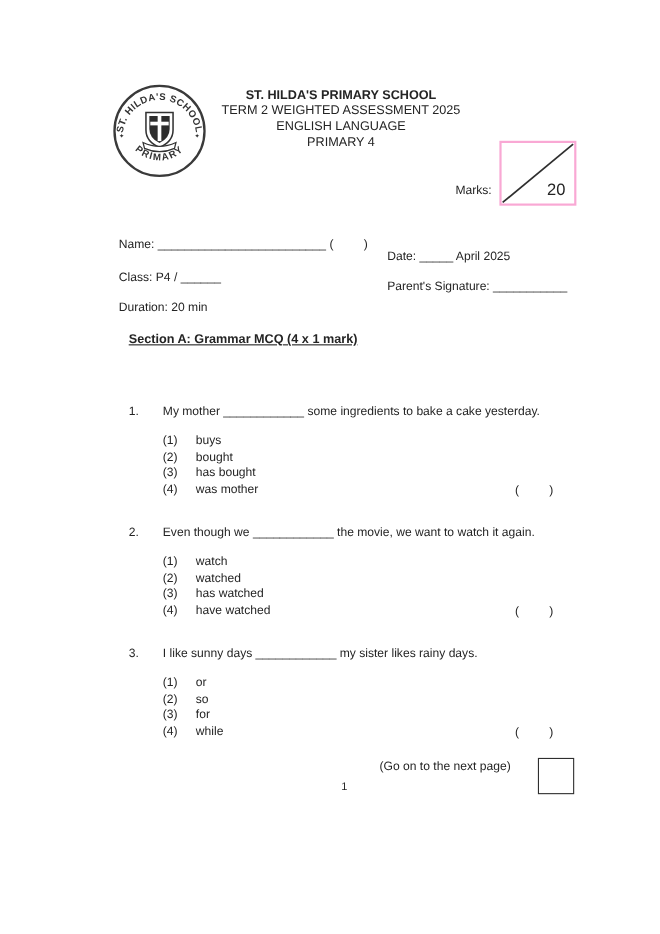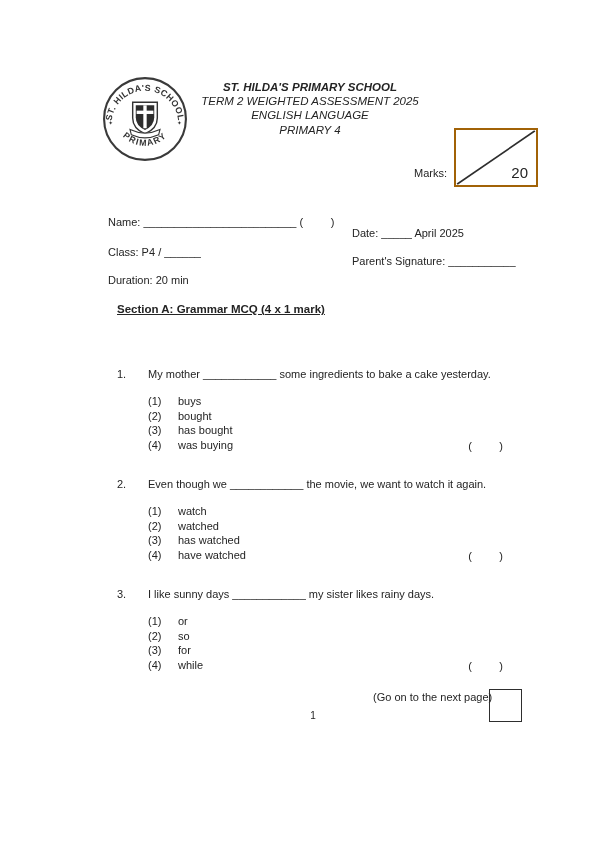--- a/index.html
+++ b/index.html
@@ -4,45 +4,45 @@
 <style>
   * { margin:0; padding:0; box-sizing:border-box; }
   html,body { background:#ffffff; }
   .page {
     position:relative; width:600px; height:849px; background:#ffffff;
     font-family:"Liberation Sans", sans-serif; color:#242424; font-size:11px;
     overflow:hidden;
   }
   
   .logo-wrap { position:absolute; left:101px; top:75px; width:88px; height:88px; }
-  .hdr { position:absolute; left:20px; top:80px; width:580px; text-align:center; line-height:14.2px; font-size:11.5px;font-style:italic; }
+  .hdr { position:absolute; left:20px; top:80px; width:580px; text-align:center; line-height:14.2px; font-size:11.5px; }
   .hdr .l1 { font-weight:bold; }
   
   .marks-label { position:absolute; left:414px; top:167px; }
-  .marks-box { position:absolute; left:454px; top:128px; width:84px; height:59px; border:2px solid #a16207; }
+  .marks-box { position:absolute; left:454px; top:128px; width:70px; height:59px; border:2px solid #f9a8d4; }
   .marks-box svg { position:absolute; left:0; top:0; width:100%; height:100%; }
   .marks-val { position:absolute; right:8px; bottom:4px; font-size:15px; }
   
   .info-left  { position:absolute; left:108px; white-space:pre;margin-top:19px; }
   .info-right { position:absolute; left:352px; white-space:pre; }
   .u { letter-spacing:0; }
   .bold { font-weight:bold; }
   
   .section-title { position:absolute; left:117px; top:303px; font-weight:bold; text-decoration:underline; font-size:11.5px; }
   .instructions { position:absolute; left:117px; top:318px; width:378px; line-height:13.2px; }
   
   .question { position:absolute; left:117px; width:386px; }
   .q-row { display:flex; line-height:13px; white-space:pre; }
   .q-num { width:31px; flex:none; }
   .options { position:relative; margin-top:13px; padding-left:31px; }
   .opt { display:flex; line-height:14.5px; }
   .opt-num { width:30px; flex:none; }
   .ans { position:absolute; right:0; bottom:0; white-space:pre; }
   
-  .goon { position:absolute; left:345px; top:691px;margin-left:28px; }
+  .goon { position:absolute; left:345px; top:691px; }
   .endbox { position:absolute; left:489px; top:689px; width:33px; height:33px; border:1.8px solid #2e2e2e; }
   .pageno { position:absolute; left:303px; top:710px; width:20px; text-align:center; font-size:10px; }
 </style>
 </head>
 <body>
 
 <div class="page">
 
   <div class="logo-wrap">
     <svg viewBox="0 0 100 100" width="88" height="88">
@@ -108,21 +108,21 @@
       <div class="opt">
           <span class="opt-num">(2)</span>
           <span>bought</span>
         </div>
       <div class="opt">
           <span class="opt-num">(3)</span>
           <span>has bought</span>
         </div>
       <div class="opt">
           <span class="opt-num">(4)</span>
-          <span>was buying</span>
+          <span>was mother</span>
         </div>
       <span class="ans">(&nbsp;&nbsp;&nbsp;&nbsp;&nbsp;&nbsp;&nbsp;&nbsp;&nbsp;)</span>
     </div>
   </div>
 
   <div class="question" style="top:478px">
     <div class="q-row">
       <span class="q-num">2.</span>
       <span class="q-text">Even though we ____________ the movie, we want to watch it again.</span>
     </div>

